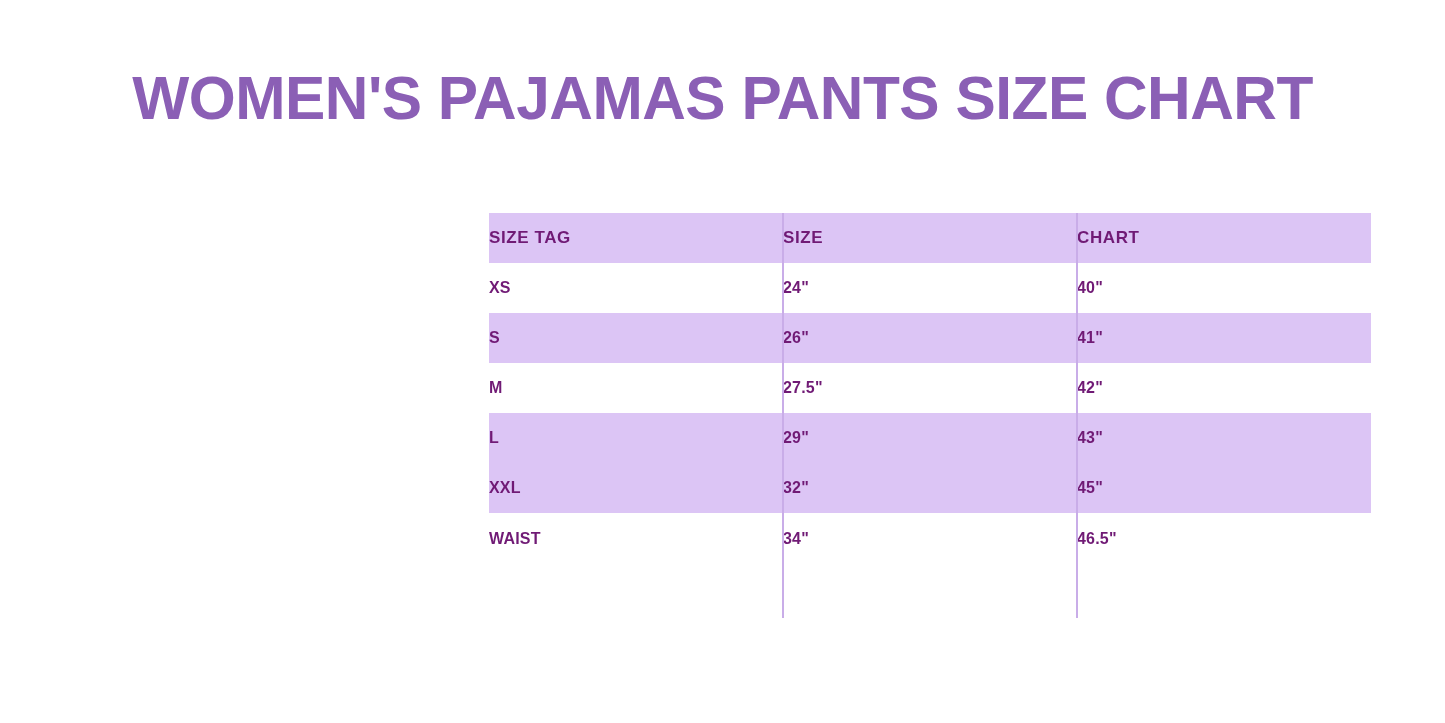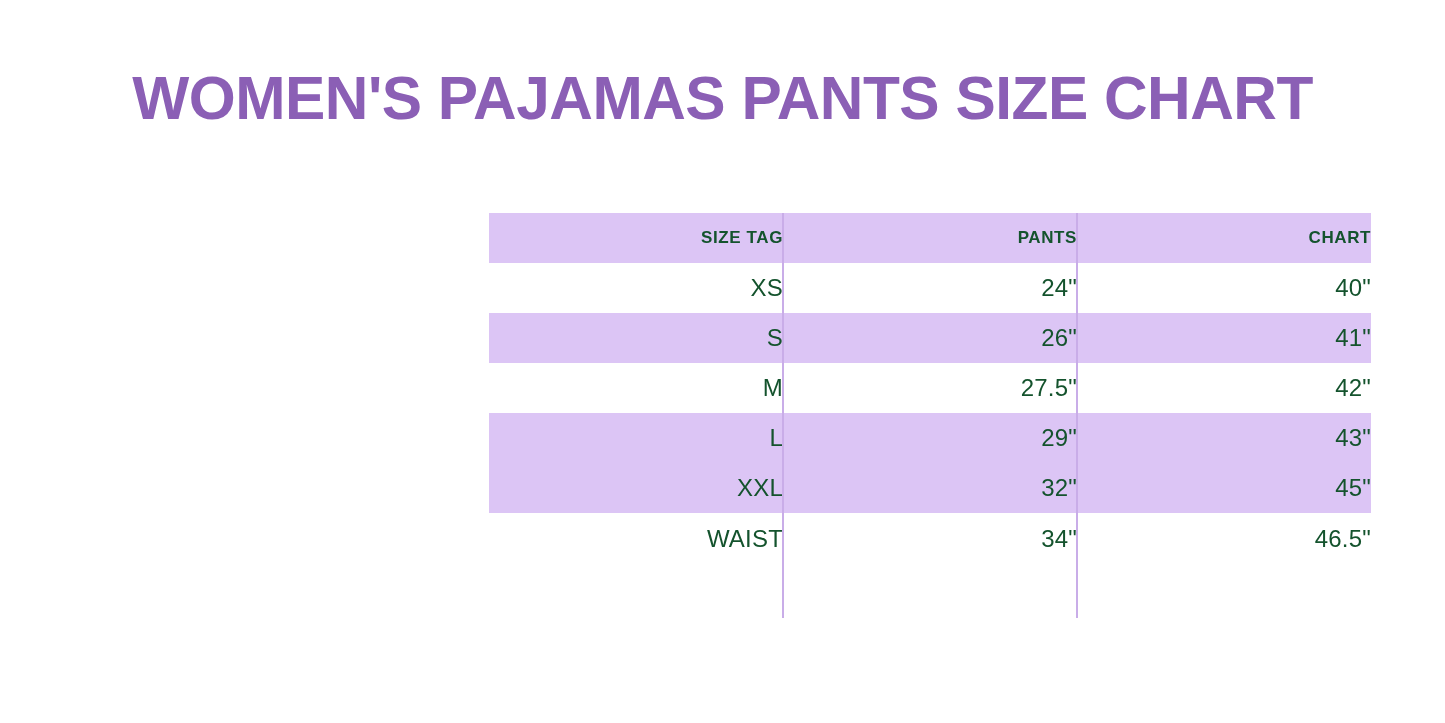--- a/index.html
+++ b/index.html
@@ -53,39 +53,39 @@
     z-index: 1;
   }
   .size-table col.c-size { width: 294px; }
   .size-table col.c-waist { width: 294px; }
   .size-table col.c-height { width: 294px; }
 
   .size-table th,
   .size-table td {
     padding: 0;
     margin: 0;
-    text-align: right;
+    text-align: left;
     vertical-align: middle;
     border: none;
-    color: #14532d;
+    color: #701a75;
     font-family: "Liberation Sans", sans-serif;
   }
 
   .size-table thead th {
     height: 50px;
     background: #DCC5F5;
     font-size: 17px;
     font-weight: 700;
     letter-spacing: 0.6px;
   }
 
   .size-table tbody td {
     height: 50px;
-    font-size: 24px;
-    font-weight: 400;
+    font-size: 16px;
+    font-weight: 700;
     letter-spacing: 0.2px;
   }
 
   .size-table tbody tr.row-odd td {
     background: #ffffff;
   }
   .size-table tbody tr.row-even td {
     background: #DCC5F5;
   }
   .size-table tbody tr.row-last td {
@@ -116,21 +116,21 @@
 
     <table class="size-table">
       <colgroup>
         <col class="c-size">
         <col class="c-waist">
         <col class="c-height">
       </colgroup>
       <thead>
         <tr>
           <th>SIZE TAG</th>
-          <th>PANTS</th>
+          <th>SIZE</th>
           <th>CHART</th>
         </tr>
       </thead>
       <tbody>
         <tr class="row-odd">
           <td>XS</td>
           <td>24"</td>
           <td>40"</td>
         </tr>
         <tr class="row-even">

